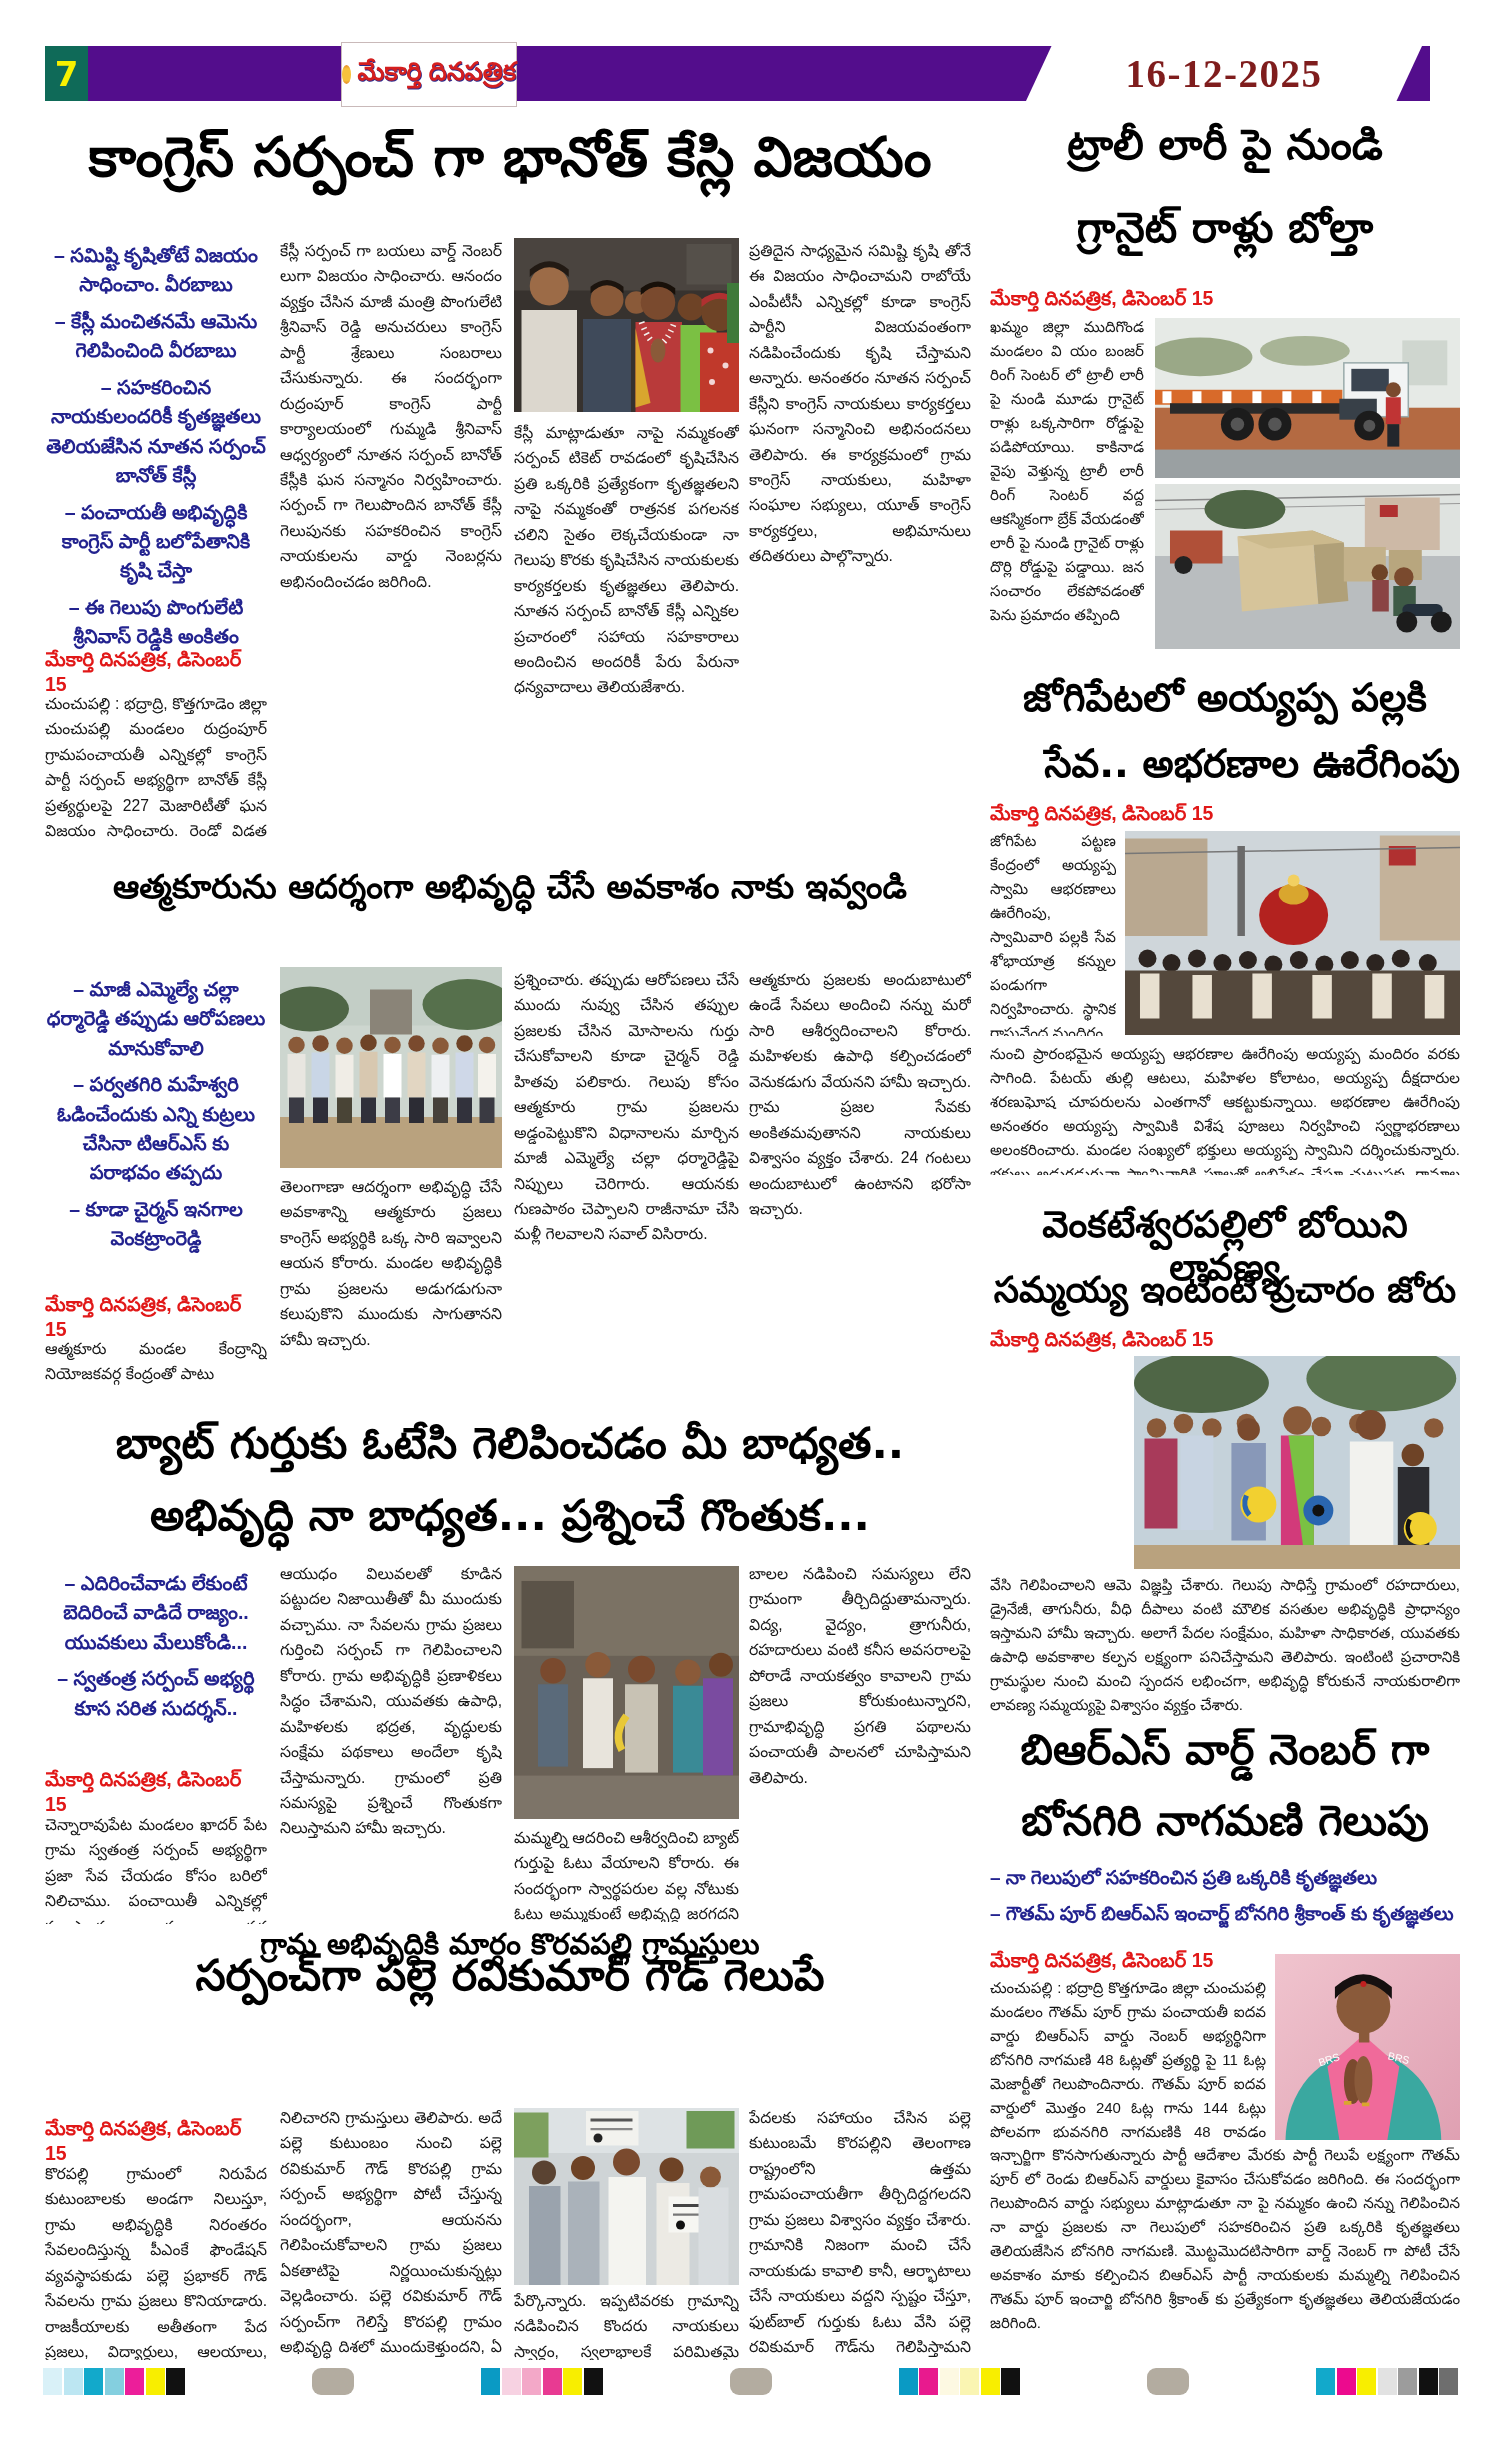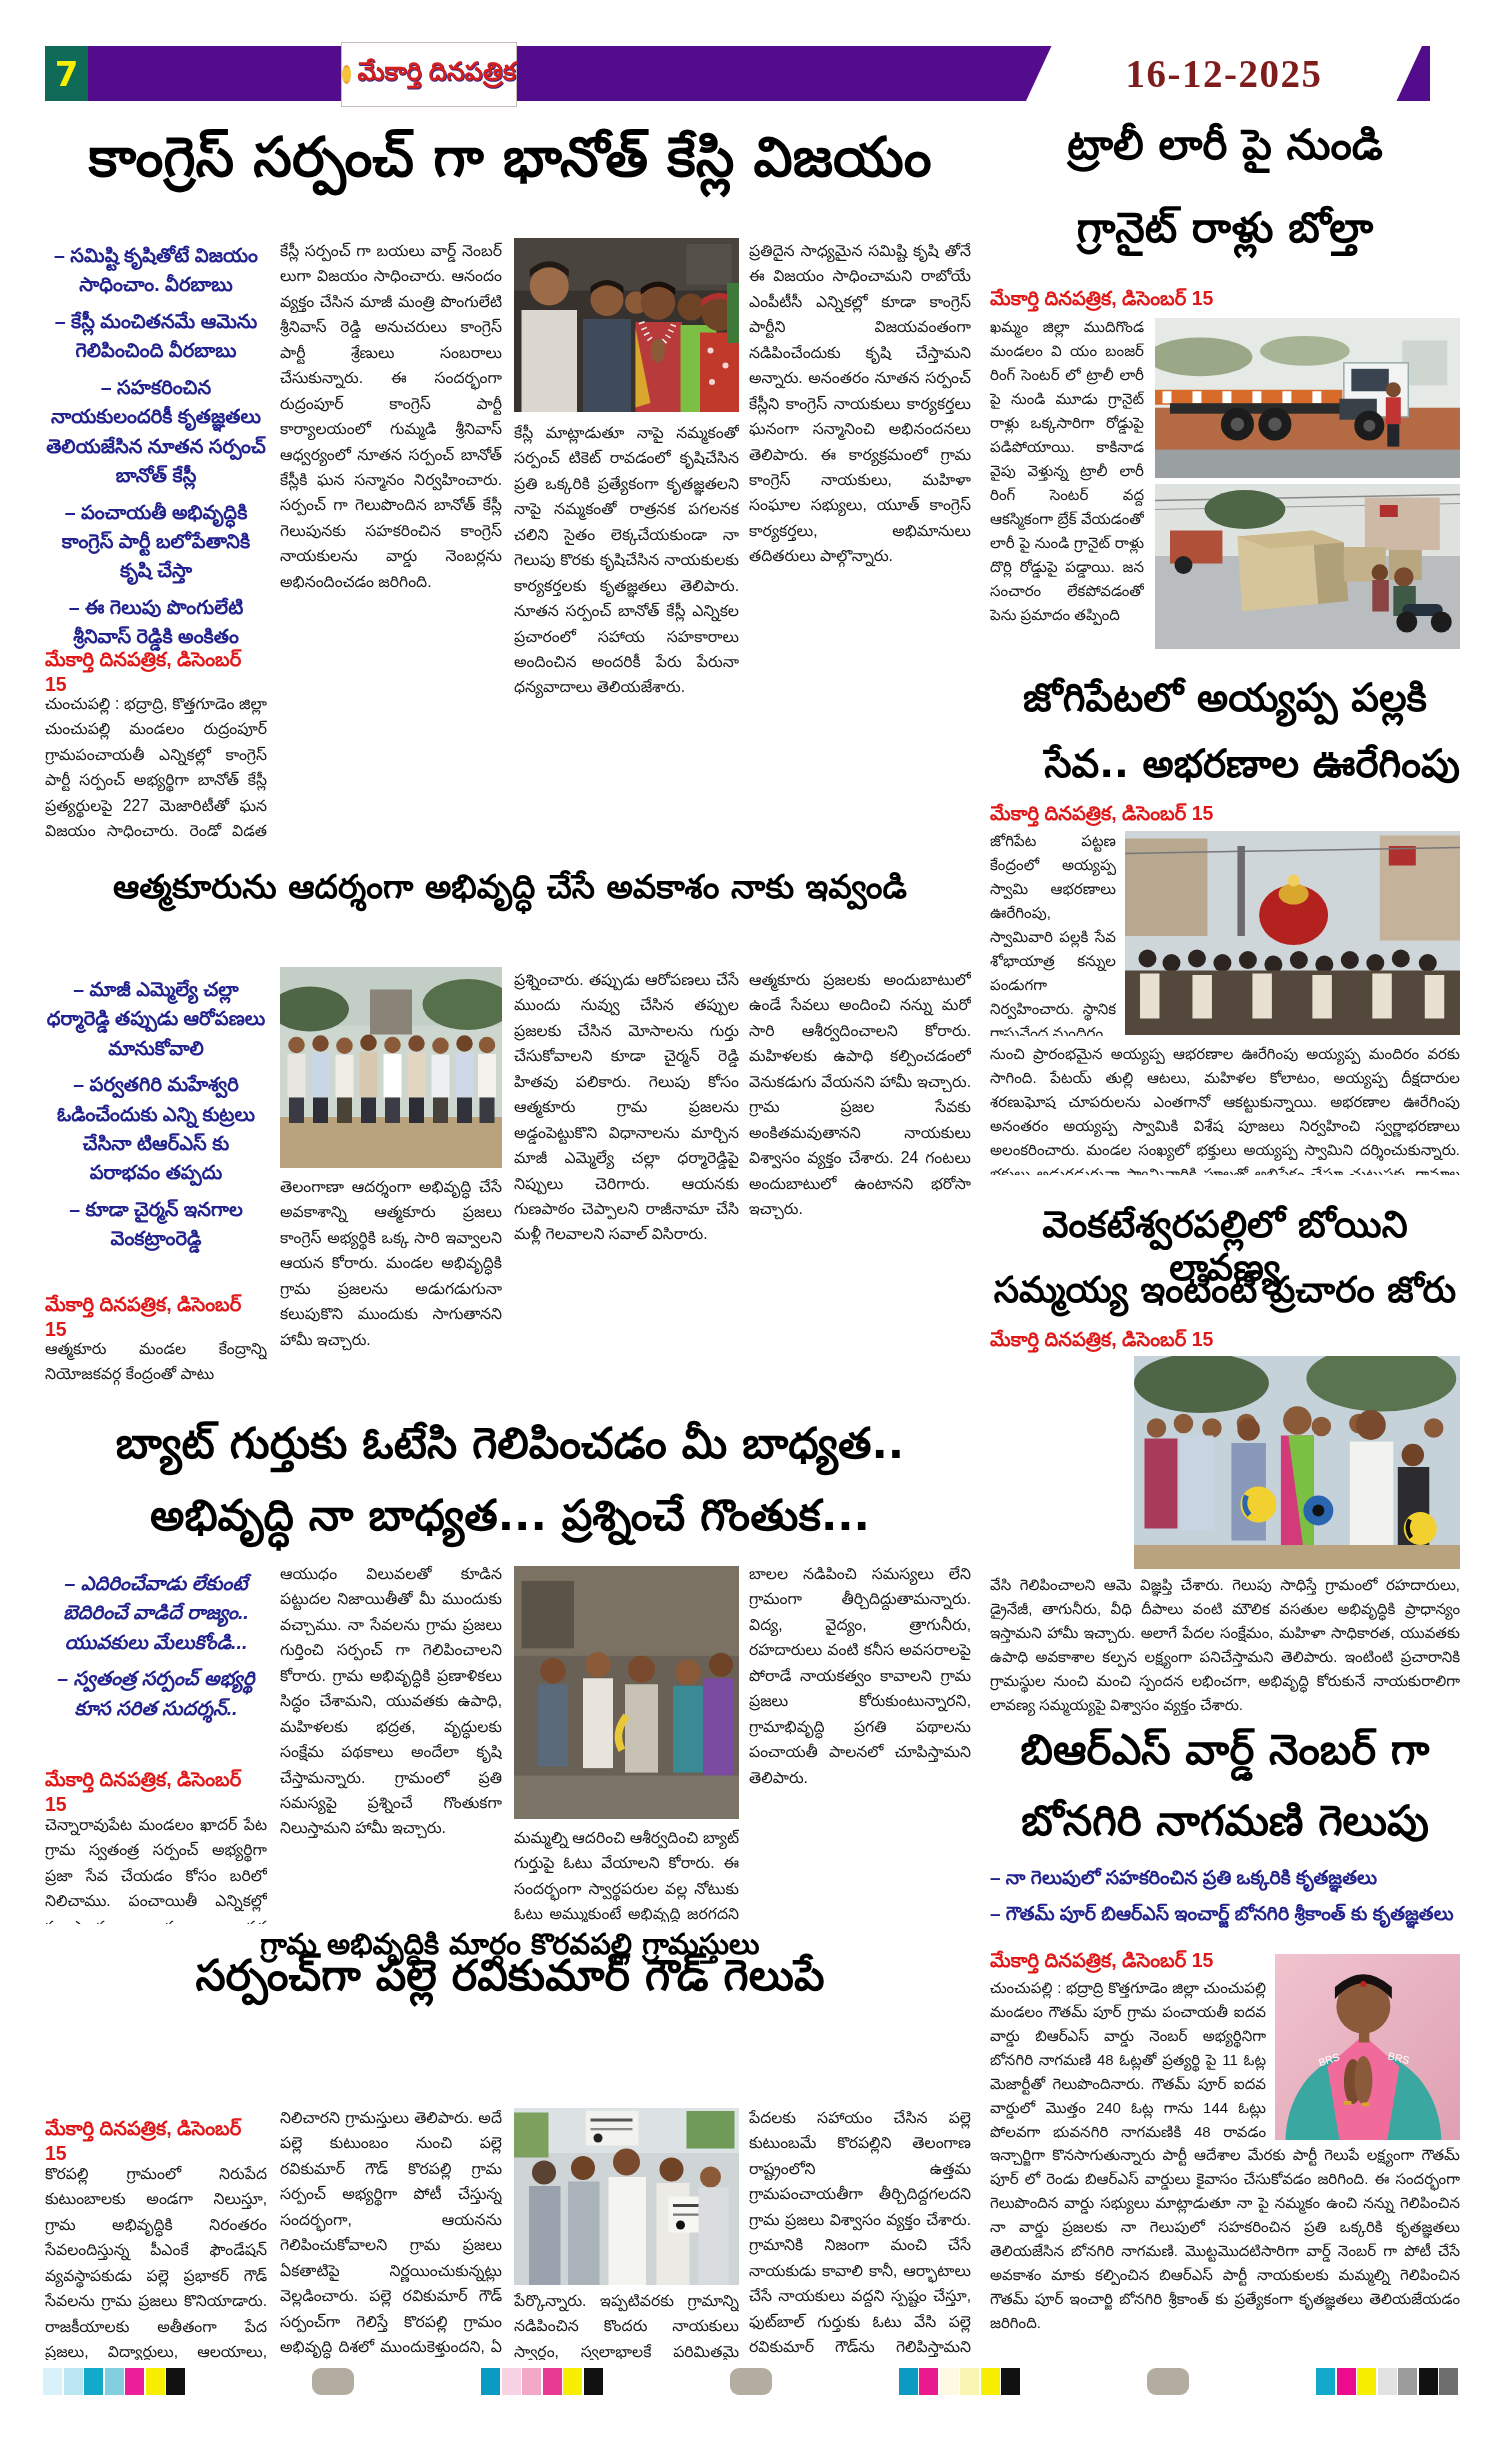--- a/index.html
+++ b/index.html
@@ -141,21 +141,21 @@
       </g>
     </svg>
   </div>
   <div class="abs col" style="left:280px;top:1174px;width:222px;height:219px;">తెలంగాణా ఆదర్శంగా అభివృద్ధి చేసే అవకాశాన్ని ఆత్మకూరు ప్రజలు కాంగ్రెస్ అభ్యర్థికి ఒక్క సారి ఇవ్వాలని ఆయన కోరారు. మండల అభివృద్ధికి గ్రామ ప్రజలను అడుగడుగునా కలుపుకొని ముందుకు సాగుతానని హామీ ఇచ్చారు.</div>
   <div class="abs col" style="left:514px;top:967px;width:225px;height:424px;">ప్రశ్నించారు. తప్పుడు ఆరోపణలు చేసే ముందు నువ్వు చేసిన తప్పుల ప్రజలకు చేసిన మోసాలను గుర్తు చేసుకోవాలని కూడా చైర్మన్ రెడ్డి హితవు పలికారు. గెలుపు కోసం ఆత్మకూరు గ్రామ ప్రజలను అడ్డంపెట్టుకొని విధానాలను మార్చిన మాజీ ఎమ్మెల్యే చల్లా ధర్మారెడ్డిపై నిప్పులు చెరిగారు. ఆయనకు గుణపాఠం చెప్పాలని రాజీనామా చేసి మళ్లీ గెలవాలని సవాల్ విసిరారు.</div>
   <div class="abs col" style="left:749px;top:967px;width:222px;height:424px;">ఆత్మకూరు ప్రజలకు అందుబాటులో ఉండే సేవలు అందించి నన్ను మరో సారి ఆశీర్వదించాలని కోరారు. మహిళలకు ఉపాధి కల్పించడంలో వెనుకడుగు వేయనని హామీ ఇచ్చారు. గ్రామ ప్రజల సేవకు అంకితమవుతానని నాయకులు విశ్వాసం వ్యక్తం చేశారు. 24 గంటలు అందుబాటులో ఉంటానని భరోసా ఇచ్చారు.</div>
 
   <div class="abs headline" style="left:45px;top:1419px;width:930px;height:64px;font-size:43px;">బ్యాట్ గుర్తుకు ఓటేసి గెలిపించడం మీ బాధ్యత..</div>
   <div class="abs headline" style="left:45px;top:1491px;width:930px;height:64px;font-size:43px;">అభివృద్ధి నా బాధ్యత... ప్రశ్నించే గొంతుక...</div>
 
-  <div class="abs bullets" style="left:45px;top:1569px;width:222px;font-style:italic;">
+  <div class="abs bullets" style="left:45px;top:1569px;width:222px;">
       <div class="bullet">– ఎదిరించేవాడు లేకుంటే బెదిరించే వాడిదే రాజ్యం.. యువకులు మేలుకోండి...</div>
       <div class="bullet">– స్వతంత్ర సర్పంచ్ అభ్యర్థి కూస సరిత సుదర్శన్..</div>
     </div>
   <div class="abs dateline" style="left:45px;top:1756px;width:222px;">మేకార్తి దినపత్రిక, డిసెంబర్ 15</div>
   <div class="abs col" style="left:45px;top:1812px;width:222px;height:112px;">చెన్నారావుపేట మండలం ఖాదర్ పేట గ్రామ స్వతంత్ర సర్పంచ్ అభ్యర్థిగా ప్రజా సేవ చేయడం కోసం బరిలో నిలిచాము. పంచాయితీ ఎన్నికల్లో ప్రజాస్వామ్య బద్ధంగా భారత రాజ్యాంగ నియమావళిని అనుసరించి నన్ను గెలిపించాలని కోరారు.</div>
   <div class="abs col" style="left:280px;top:1561px;width:222px;height:363px;">ఆయుధం విలువలతో కూడిన పట్టుదల నిజాయితీతో మీ ముందుకు వచ్చాము. నా సేవలను గ్రామ ప్రజలు గుర్తించి సర్పంచ్ గా గెలిపించాలని కోరారు. గ్రామ అభివృద్ధికి ప్రణాళికలు సిద్ధం చేశామని, యువతకు ఉపాధి, మహిళలకు భద్రత, వృద్ధులకు సంక్షేమ పథకాలు అందేలా కృషి చేస్తామన్నారు. గ్రామంలో ప్రతి సమస్యపై ప్రశ్నించే గొంతుకగా నిలుస్తామని హామీ ఇచ్చారు.</div>
 
   <div class="abs photo" style="left:514px;top:1566px;width:225px;height:253px;">
     <svg viewBox="0 0 300 338" preserveAspectRatio="none">
       <rect width="300" height="338" fill="#6a6156"></rect>

